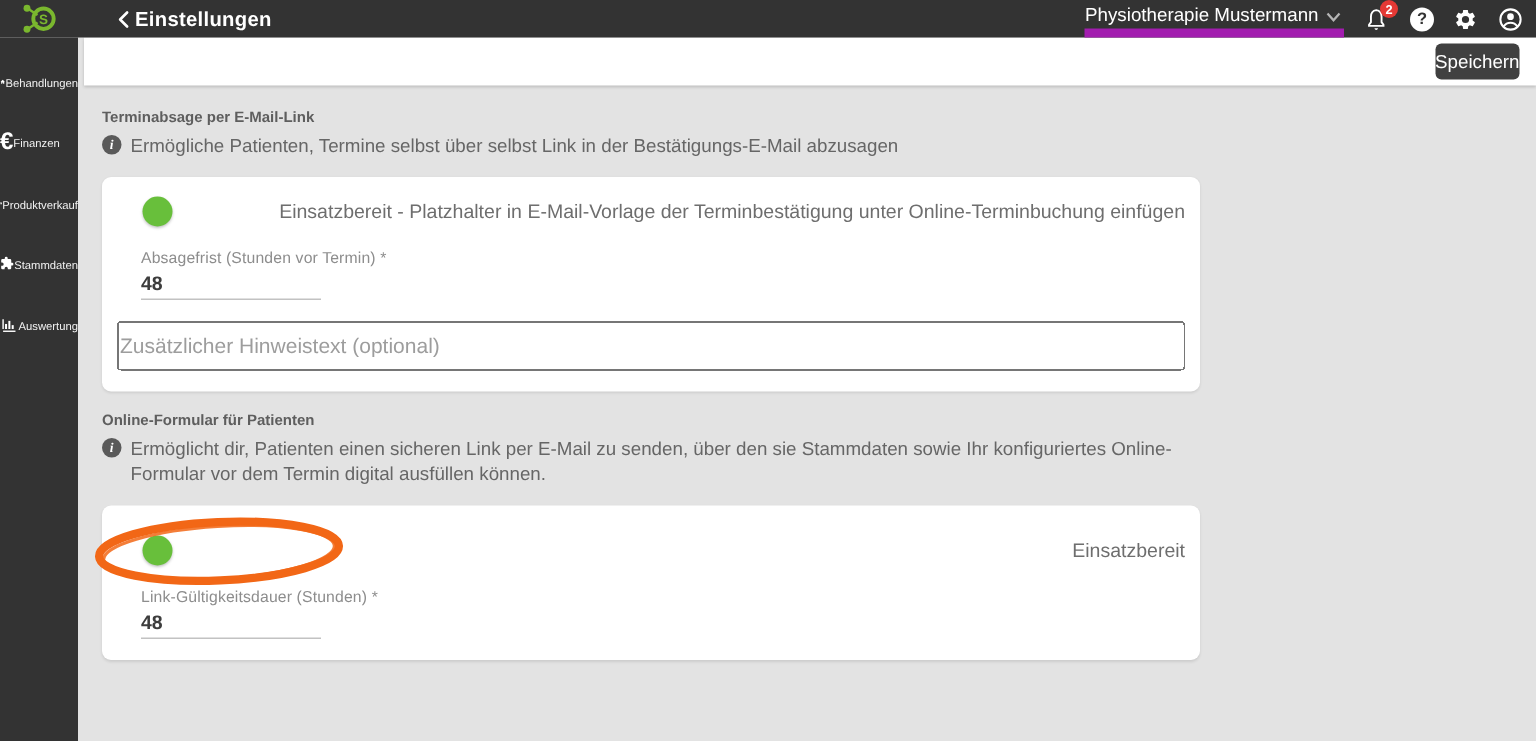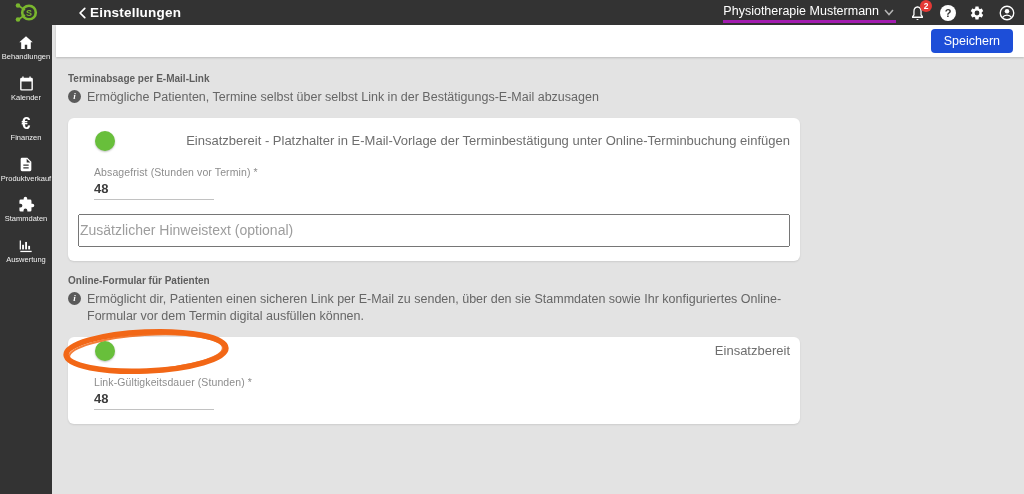--- a/index.html
+++ b/index.html
@@ -8,42 +8,42 @@
   .app { position:relative; width:1024px; height:494px; background:#e3e3e3; }
 
   
   .header { position:absolute; top:0; left:0; right:0; height:25px; background:#333333; z-index:6;
             display:flex; align-items:center; }
   .logo { position:absolute; left:13px; top:1px; }
   .back-title { position:absolute; left:76px; top:0; height:25px; display:flex; align-items:center; gap:0; }
   .page-title { color:#ffffff; font-size:13.5px; font-weight:bold; letter-spacing:.2px; }
   .header-right { position:absolute; right:8px; top:0; height:25px; display:flex; align-items:center; gap:13px; }
   .practice { display:flex; align-items:flex-end; gap:5px; color:#ffffff; font-size:12.5px;
-              border-bottom:3px solid #a21caf; padding:2px 2px 2px 0; cursor:pointer; }
+              border-bottom:6px solid #a21caf; padding:2px 2px 2px 0; cursor:pointer; }
   .bell-wrap { position:relative; width:18px; height:18px; }
   .badge { position:absolute; top:-4px; right:-5px; min-width:12px; height:12px; border-radius:50%;
            background:#e53935; color:#ffffff; font-size:8.5px; font-weight:bold;
            display:flex; align-items:center; justify-content:center; }
   .help-circle { width:16px; height:16px; border-radius:50%; background:#ffffff; color:#333333;
                  font-size:11px; font-weight:bold; display:flex; align-items:center; justify-content:center; }
 
   
   .sidebar { position:absolute; top:25px; left:0; width:52px; height:469px; background:#333333; z-index:5;
              display:flex; flex-direction:column; align-items:center; padding-top:9px; }
-  .side-item { width:52px; height:40.5px; display:flex; flex-direction:column; align-items:center;
+  .side-item { width:52px; height:40.5px; display:flex; align-items:center;
                justify-content:flex-start; cursor:pointer; }
   .side-item svg, .side-item .euro { height:17px; }
   .side-label { color:#f2f2f2; font-size:7.5px; margin-top:2px; text-align:center; line-height:1; }
   .euro { color:#ffffff; font-size:16px; font-weight:bold; line-height:17px; }
 
   
   .whitebar { position:absolute; left:56px; right:0; top:25px; height:32px; background:#ffffff; z-index:4;
               box-shadow:0 1px 2px rgba(0,0,0,.18); display:flex; align-items:center; justify-content:flex-end; }
-  .save-btn { margin-right:11px; background:#1d4ed8; color:#ffffff; border:none; border-radius:4px;
-              font-size:12.5px; padding:5px 13px; cursor:pointer; font-family:inherit; }
+  .save-btn { margin-right:11px; background:#404040; color:#ffffff; border:none; border-radius:4px;
+              font-size:12.5px; padding:5px 0; cursor:pointer; font-family:inherit; }
 
   
   .content { position:absolute; left:52px; top:57px; right:0; bottom:0; padding-left:16px; }
   .section-title { margin-top:16px; font-size:10px; color:#5e5e5e; font-weight:bold; }
   .info-row { display:flex; gap:6px; margin-top:5px; max-width:740px; font-size:12.5px; color:#666666; line-height:1.35; }
   .info-icon { flex:0 0 auto; width:13px; height:13px; border-radius:50%; background:#5a5a5a; color:#ffffff;
                font-size:9px; font-weight:bold; display:flex; align-items:center; justify-content:center; margin-top:1px;
                font-family:"Liberation Serif","DejaVu Serif",serif; font-style:italic; }
   .card { width:732px; background:#ffffff; border-radius:6px; box-shadow:0 1px 2px rgba(0,0,0,.10);
           padding:13px 10px 14px 10px; margin-top:12px; }
@@ -121,34 +121,20 @@
   </div>
 
   <div class="sidebar">
     <div class="side-item">
       <svg width="18" height="17" viewBox="0 0 24 24">
           <path fill="#ffffff" d="M12 3 2.5 11.5h2.7V21h5.1v-6h3.4v6h5.1v-9.5h2.7z"></path>
         </svg>
       <span class="side-label">Behandlungen</span>
     </div>
     <div class="side-item">
-      <svg width="17" height="17" viewBox="0 0 24 24">
-        <path fill="#ffffff" d="M19 4h-1V2h-2v2H8V2H6v2H5a2 2 0 0 0-2 2v14a2 2 0 0 0 2 2h14a2 2 0 0 0 2-2V6a2 2 0 0 0-2-2zm0 16H5V9h14v11z"></path>
-        <g fill="#333333">
-            <rect x="7" y="11" width="2.2" height="2.2"></rect>
-            <rect x="11" y="11" width="2.2" height="2.2"></rect>
-            <rect x="15" y="11" width="2.2" height="2.2"></rect>
-            <rect x="7" y="15" width="2.2" height="2.2"></rect>
-            <rect x="11" y="15" width="2.2" height="2.2"></rect>
-            <rect x="15" y="15" width="2.2" height="2.2"></rect>
-          </g>
-      </svg>
-      <span class="side-label">Kalender</span>
-    </div>
-    <div class="side-item">
       <span class="euro">€</span>
       <span class="side-label">Finanzen</span>
     </div>
     <div class="side-item">
       <svg width="16" height="17" viewBox="0 0 24 24">
         <path fill="#ffffff" d="M14 2H6a2 2 0 0 0-2 2v16a2 2 0 0 0 2 2h12a2 2 0 0 0 2-2V8l-6-6zm2 16H8v-2h8v2zm0-4H8v-2h8v2zm-3-5V3.5L18.5 9H13z"></path>
       </svg>
       <span class="side-label">Produktverkauf</span>
     </div>
     <div class="side-item">
@@ -195,21 +181,21 @@
       </div>
       <input class="text-input" type="text" placeholder="Zusätzlicher Hinweistext (optional)" style="">
     </div>
 
     <div class="section-title" style="margin-top:14px;">Online-Formular für Patienten</div>
     <div class="info-row">
       <span class="info-icon">i</span>
       <span>Ermöglicht dir, Patienten einen sicheren Link per E-Mail zu senden, über den sie Stammdaten sowie Ihr konfiguriertes Online-Formular vor dem Termin digital ausfüllen können.</span>
     </div>
 
-    <div class="card" style="margin-top:12px; padding-top:4px;">
+    <div class="card" style="margin-top:12px; padding-top:20px;">
       <div class="toggle-row">
         <svg class="annotation" viewBox="0 0 170 47">
           <ellipse cx="85" cy="23.5" rx="80" ry="19.5" fill="none" stroke="#f26716" stroke-width="5.5" transform="rotate(-2.5 85 23.5)"></ellipse>
           <ellipse cx="85" cy="24.5" rx="77" ry="17.5" fill="none" stroke="#f26716" stroke-width="2" transform="rotate(-3.5 85 24.5)" opacity="0.85"></ellipse>
         </svg>
         <span class="switch" role="switch" aria-checked="true">
           <span class="track"></span>
           <span class="knob"></span>
         </span>
         <span class="toggle-label">Einsatzbereit</span>

